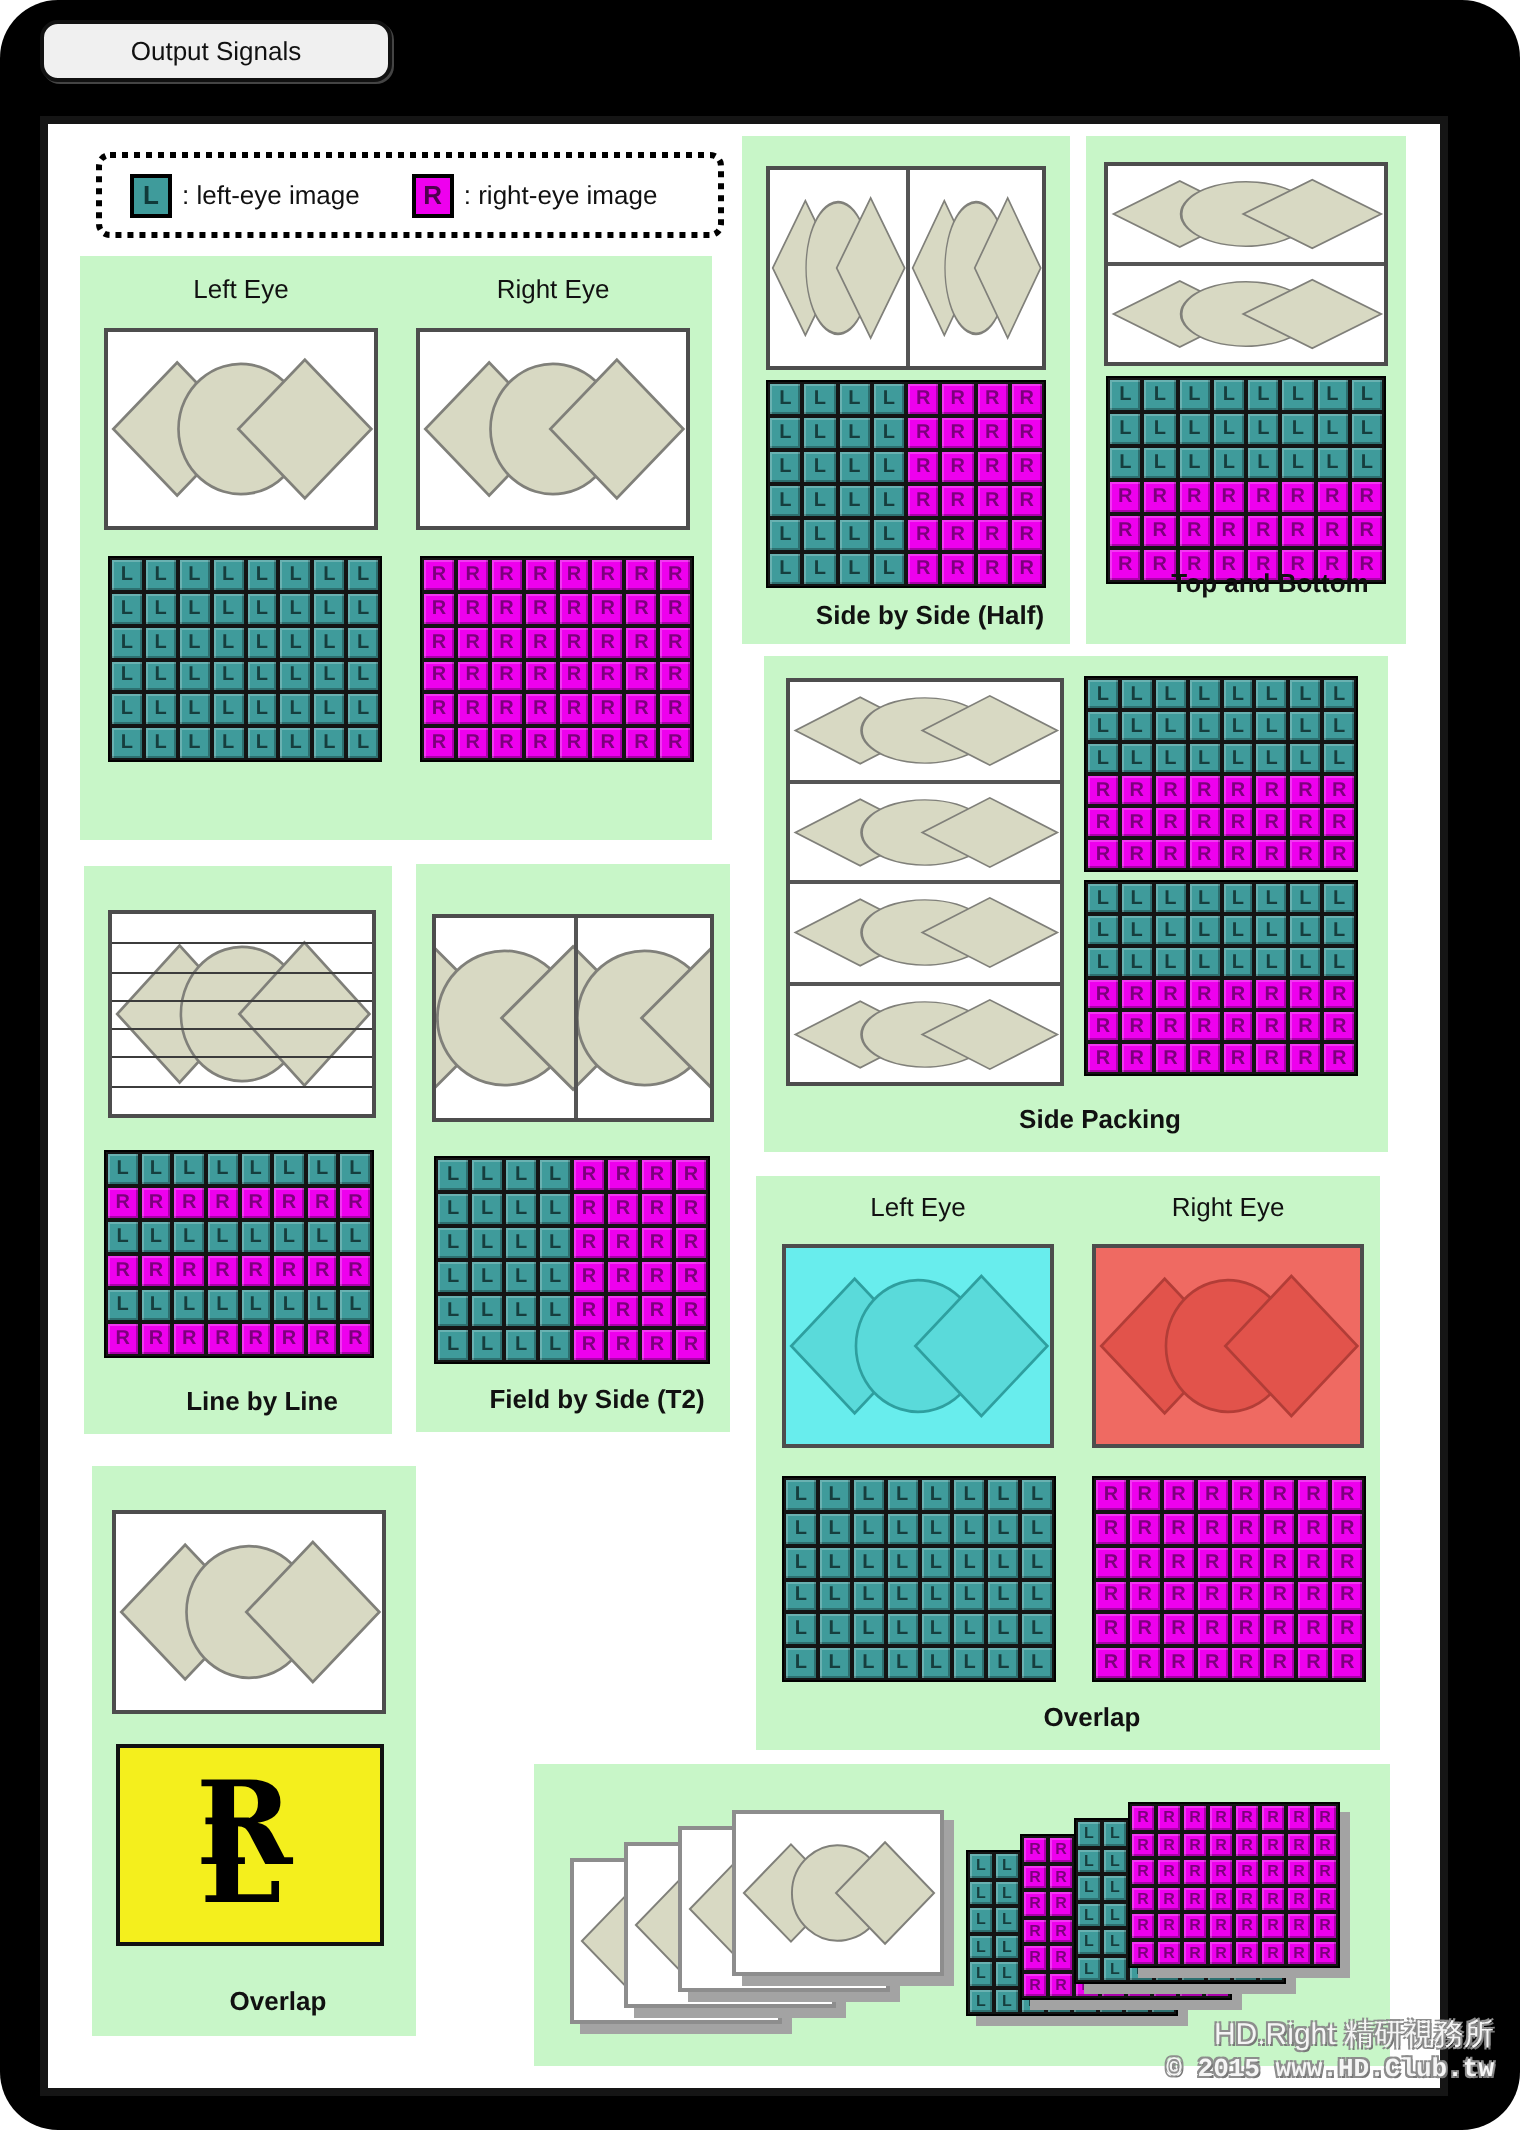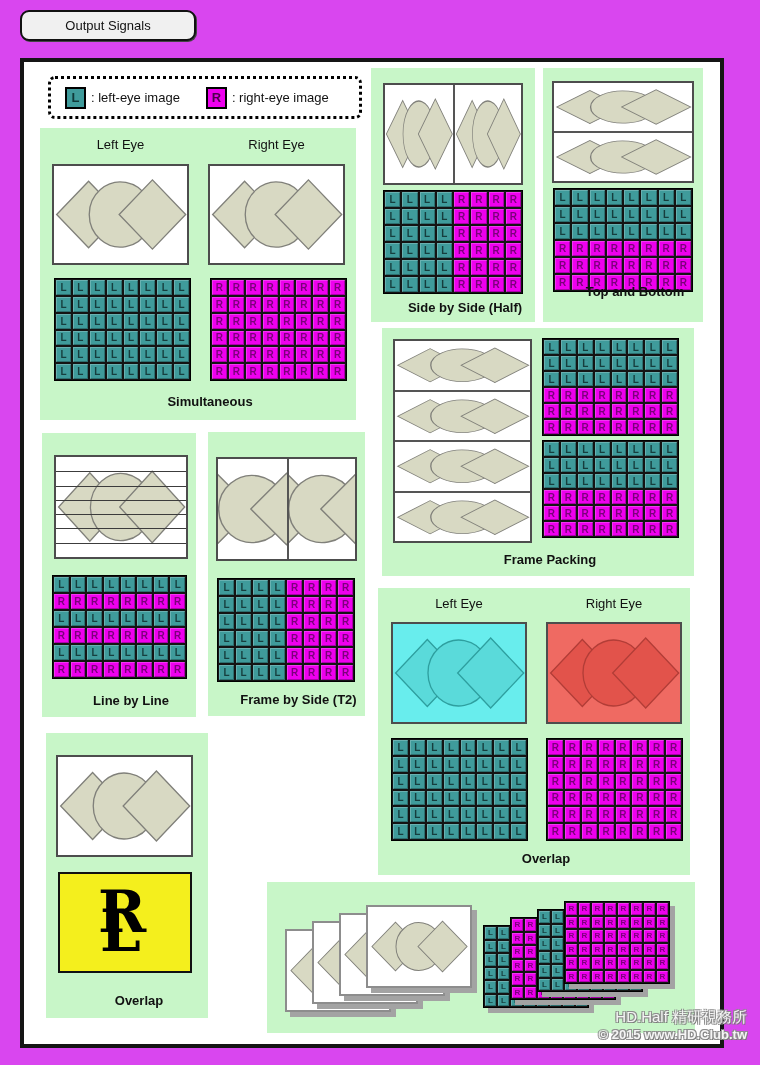--- a/index.html
+++ b/index.html
@@ -1,18 +1,18 @@
 <!DOCTYPE html>
 <html style="--panel-green: #c8f6c8; --teal: #3f9b9b; --magenta: #ee00ee; --shape-fill: #d8d9c3; --anaglyph-cyan: #68eded; --anaglyph-cyan-shape: #5adada; --anaglyph-red: #ef6a62; --anaglyph-red-shape: #e2534b; --overlap-yellow: #f4ef1d;"><head>
 <meta charset="utf-8">
 <style>
   * { margin:0; padding:0; box-sizing:border-box; }
   html,body { background:#fff; }
   body { font-family:"Liberation Sans", sans-serif; color:#111; }
-  #page { position:relative; width:760px; height:1065px; background:#d946ef; overflow:hidden; }
+  #page { position:relative; width:760px; height:1065px; background:#000000; overflow:hidden;border-radius:29px; }
 
   .btn { position:absolute; left:20px; top:10px; width:176px; height:31px;
          background:#f0f0f0; border:2px solid #111; border-radius:9px;
          display:flex; align-items:center; justify-content:center;
          font-size:13px; box-shadow:1px 1px 0 #444; }
 
   .outer { position:absolute; left:20px; top:58px; width:704px; height:990px;
            border:4px solid #151515; background:#fff; }
 
   .legend { position:absolute; left:24px; top:14px; width:314px; height:43px;
@@ -60,21 +60,21 @@
 
   .fs-frame { position:absolute; width:106px; height:83px; background:#fff;
               border:2px solid #8d8d8d; box-shadow:5px 5px 0 #a3a3a3; padding:4px 2px; }
   .fs-frame svg { width:100%; height:100%; display:block; }
   .fs-grid { width:106px; height:83px; box-shadow:5px 5px 0 #a3a3a3; }
   .fs-grid .cell { font-size:8px; }
 
   .watermark { position:absolute; right:13px; top:1008px; text-align:right; color:#f5f5f5; z-index:10;
                text-shadow:-1px -1px 0 #8d8d8d, 1px -1px 0 #8d8d8d, -1px 1px 0 #8d8d8d, 1px 1px 0 #777; }
   .wm1 { font-size:15px; }
-  .wm2 { font-size:13px; font-weight:bold; }
+  .wm2 { font-size:13px; font-weight:bold;font-family:Liberation Mono, monospace; }
 </style>
 </head>
 <body>
 
 <svg width="0" height="0" style="position:absolute" aria-hidden="true">
   <defs>
     <g id="shapes" style="fill:var(--sf,#d8d9c3);stroke:var(--ss,#80807a);stroke-width:2">
       <polygon points="4,70 52,22 100,70 52,118"></polygon>
       <path d="M140.7,46.5 A47,47 0 1 0 140.7,93.5 L100,70 Z"></path>
       <polygon points="98,70 148,20 198,70 148,120"></polygon>
@@ -201,21 +201,20 @@
           <div class="cell cr">R</div>
           <div class="cell cr">R</div>
           <div class="cell cr">R</div>
           <div class="cell cr">R</div>
           <div class="cell cr">R</div>
           <div class="cell cr">R</div>
           <div class="cell cr">R</div>
           <div class="cell cr">R</div>
           <div class="cell cr">R</div>
         </div>
-      <div class="plabel" style="bottom:11px">Simultaneous</div>
     </div>
 
     <div class="panel" style="left:347px;top:6px;width:164px;height:254px">
       <div class="imgbox split-v" style="left:12px;top:15px;width:140px;height:102px">
         <svg viewBox="0 0 200 140" preserveAspectRatio="none">
             <use href="#shapes"></use>
           </svg>
         <svg viewBox="0 0 200 140" preserveAspectRatio="none">
             <use href="#shapes"></use>
           </svg>
@@ -443,21 +442,21 @@
           <div class="cell cr">R</div>
           <div class="cell cr">R</div>
           <div class="cell cr">R</div>
           <div class="cell cr">R</div>
           <div class="cell cr">R</div>
           <div class="cell cr">R</div>
           <div class="cell cr">R</div>
           <div class="cell cr">R</div>
           <div class="cell cr">R</div>
         </div>
-      <div class="plabel" style="bottom:9px">Frame Packing</div>
+      <div class="plabel" style="bottom:9px">Side Packing</div>
     </div>
 
     <div class="panel" style="left:18px;top:371px;width:154px;height:284px">
       <div class="imgbox" style="left:12px;top:22px;width:134px;height:104px">
         <svg viewBox="0 0 200 140" preserveAspectRatio="none">
             <use href="#shapes"></use>
           </svg>
         <div class="scanline" style="top:14.3%"></div>
         <div class="scanline" style="top:28.6%"></div>
         <div class="scanline" style="top:42.9%"></div>
@@ -570,21 +569,21 @@
           <div class="cell cr">R</div>
           <div class="cell cl">L</div>
           <div class="cell cl">L</div>
           <div class="cell cl">L</div>
           <div class="cell cl">L</div>
           <div class="cell cr">R</div>
           <div class="cell cr">R</div>
           <div class="cell cr">R</div>
           <div class="cell cr">R</div>
         </div>
-      <div class="plabel" style="bottom:9px">Frame by Side (T2)</div>
+      <div class="plabel" style="bottom:9px">Field by Side (T2)</div>
     </div>
 
     <div class="panel" style="left:354px;top:526px;width:312px;height:287px">
       <div class="eye-label" style="left:13px;top:8px;width:136px">Left Eye</div>
       <div class="eye-label" style="left:168px;top:8px;width:136px">Right Eye</div>
       <div class="imgbox ana-cyan" style="left:13px;top:34px;width:136px;height:102px">
         <svg viewBox="0 0 200 140" preserveAspectRatio="none">
             <use href="#shapes"></use>
           </svg>
       </div>
@@ -930,17 +929,17 @@
           <div class="cell cr">R</div>
           <div class="cell cr">R</div>
           <div class="cell cr">R</div>
           <div class="cell cr">R</div>
         </div>
       </div>
 
   </div>
 
   <div class="watermark">
-    <div class="wm1">HD.Half 精研視務所</div>
+    <div class="wm1">HD.Right 精研視務所</div>
     <div class="wm2">© 2015 www.HD.Club.tw</div>
   </div>
 
 </div>
 
 </body></html>

